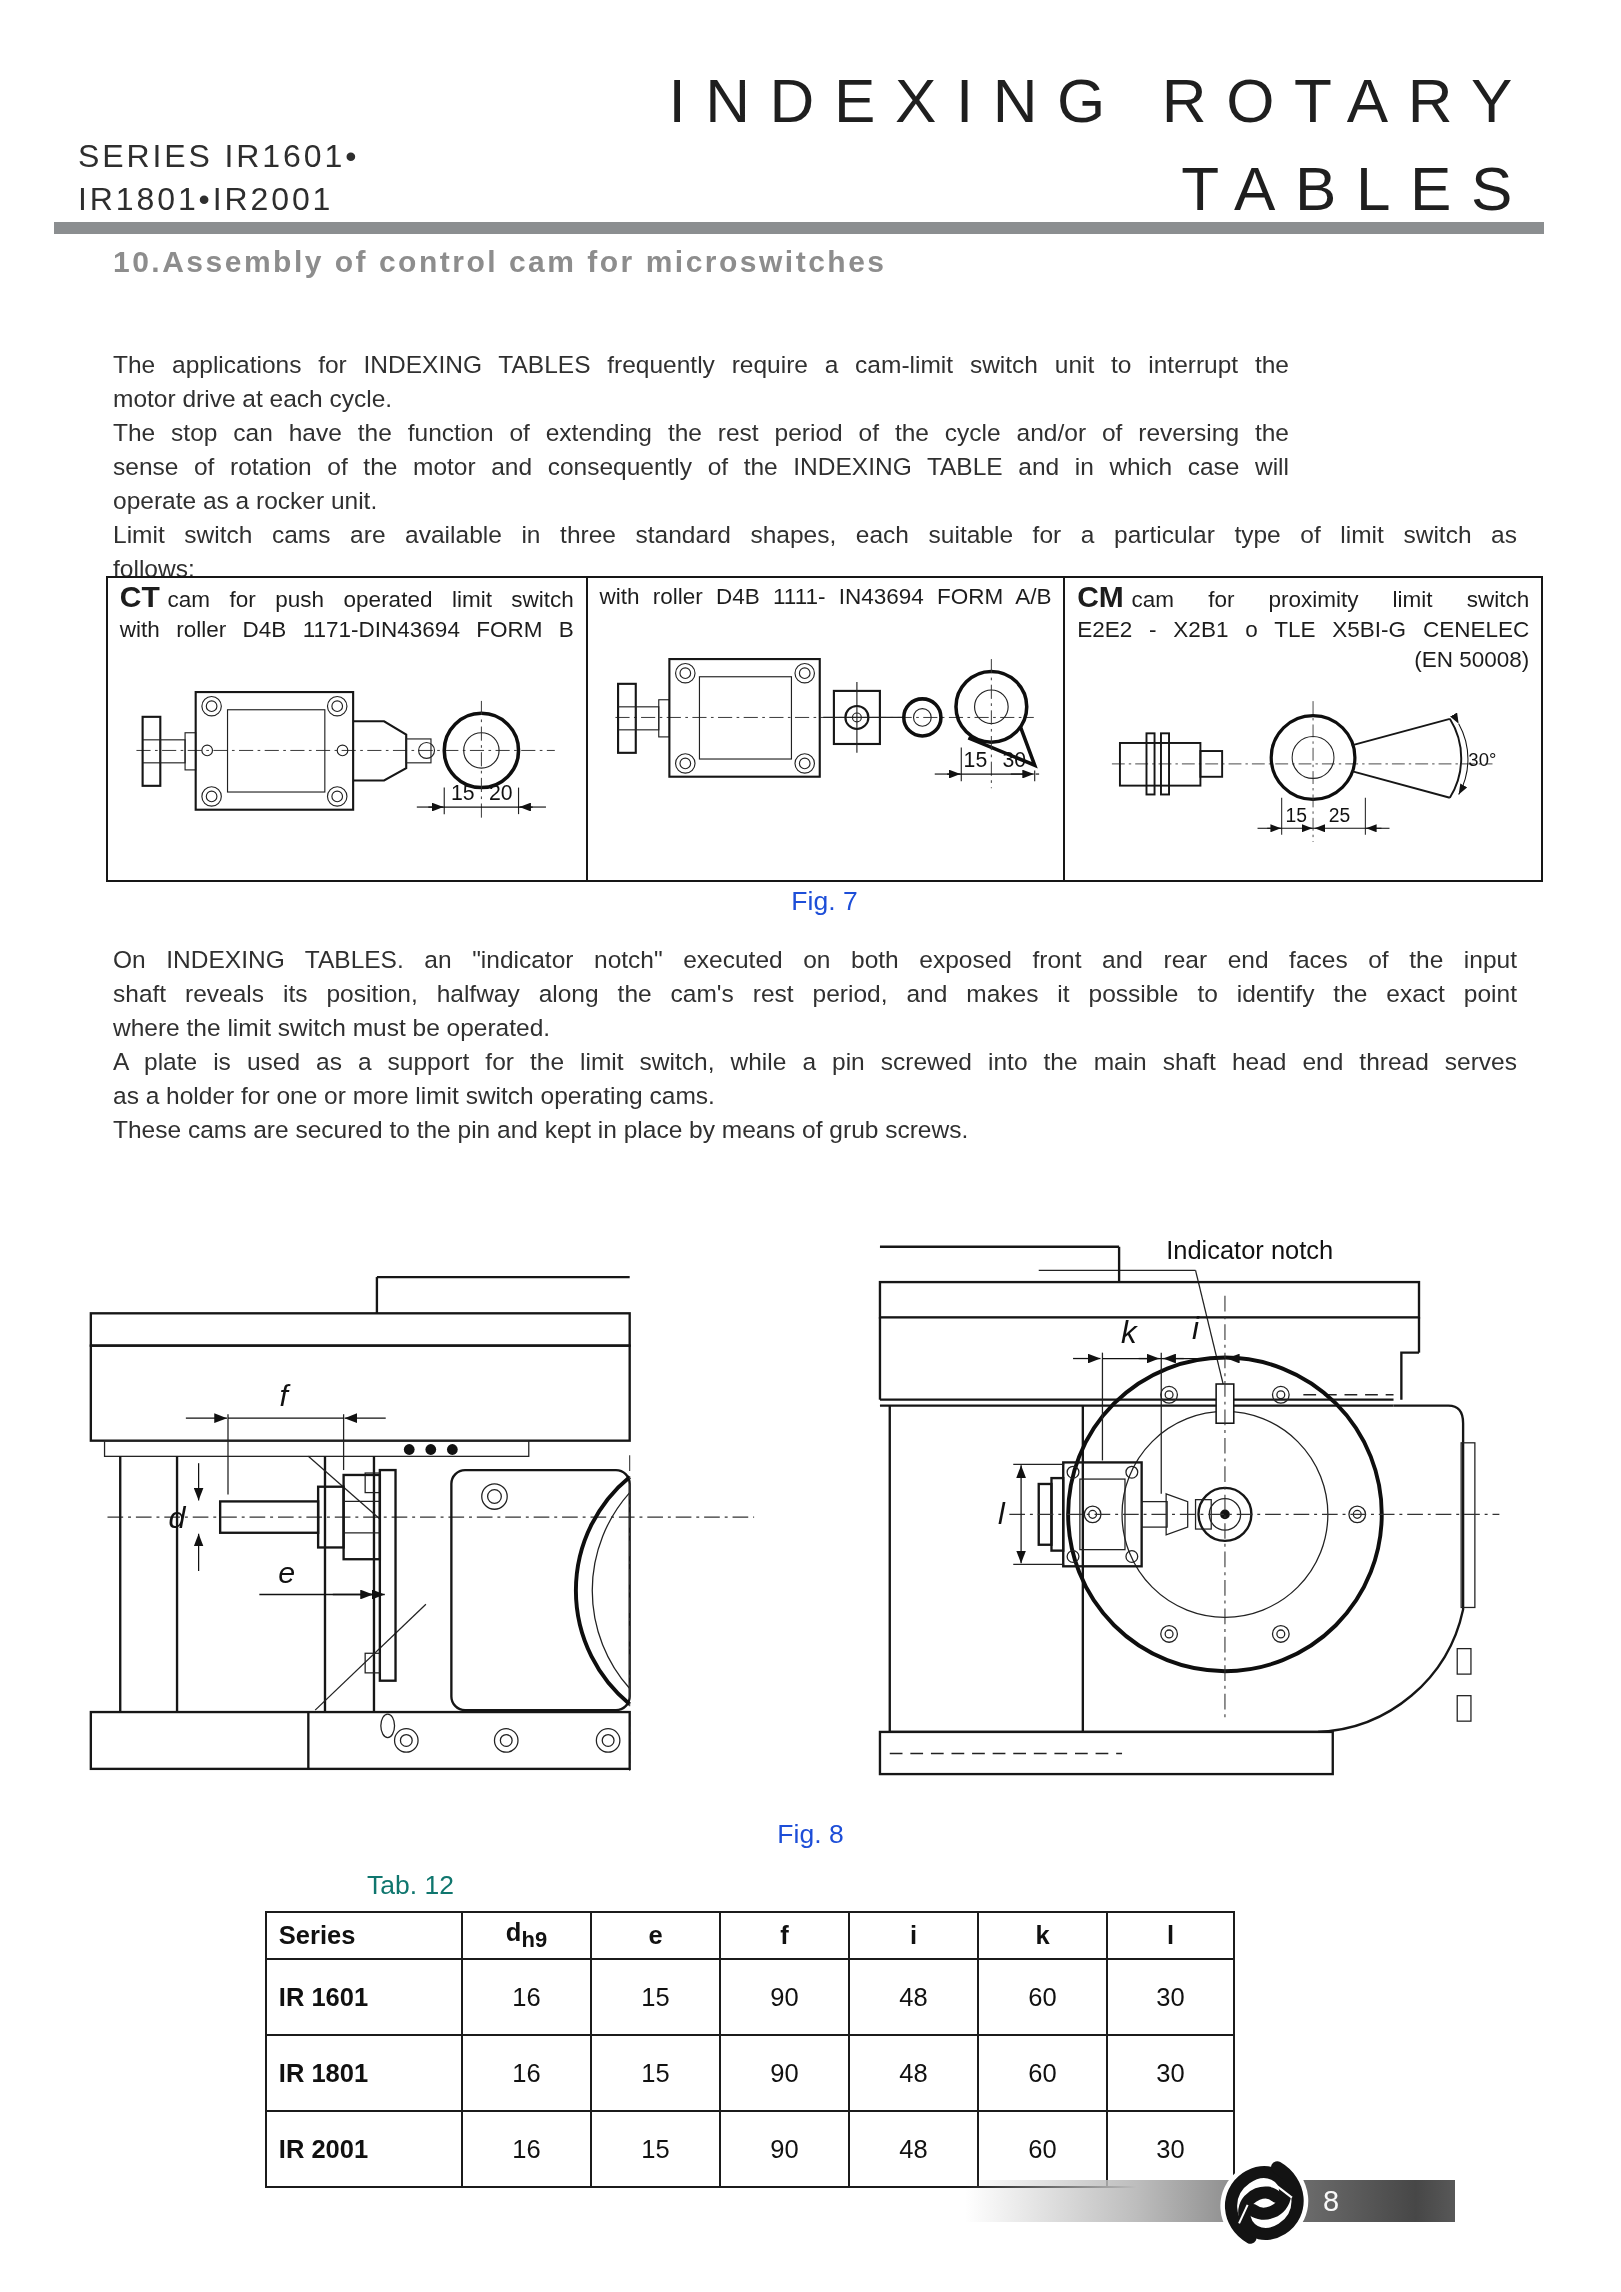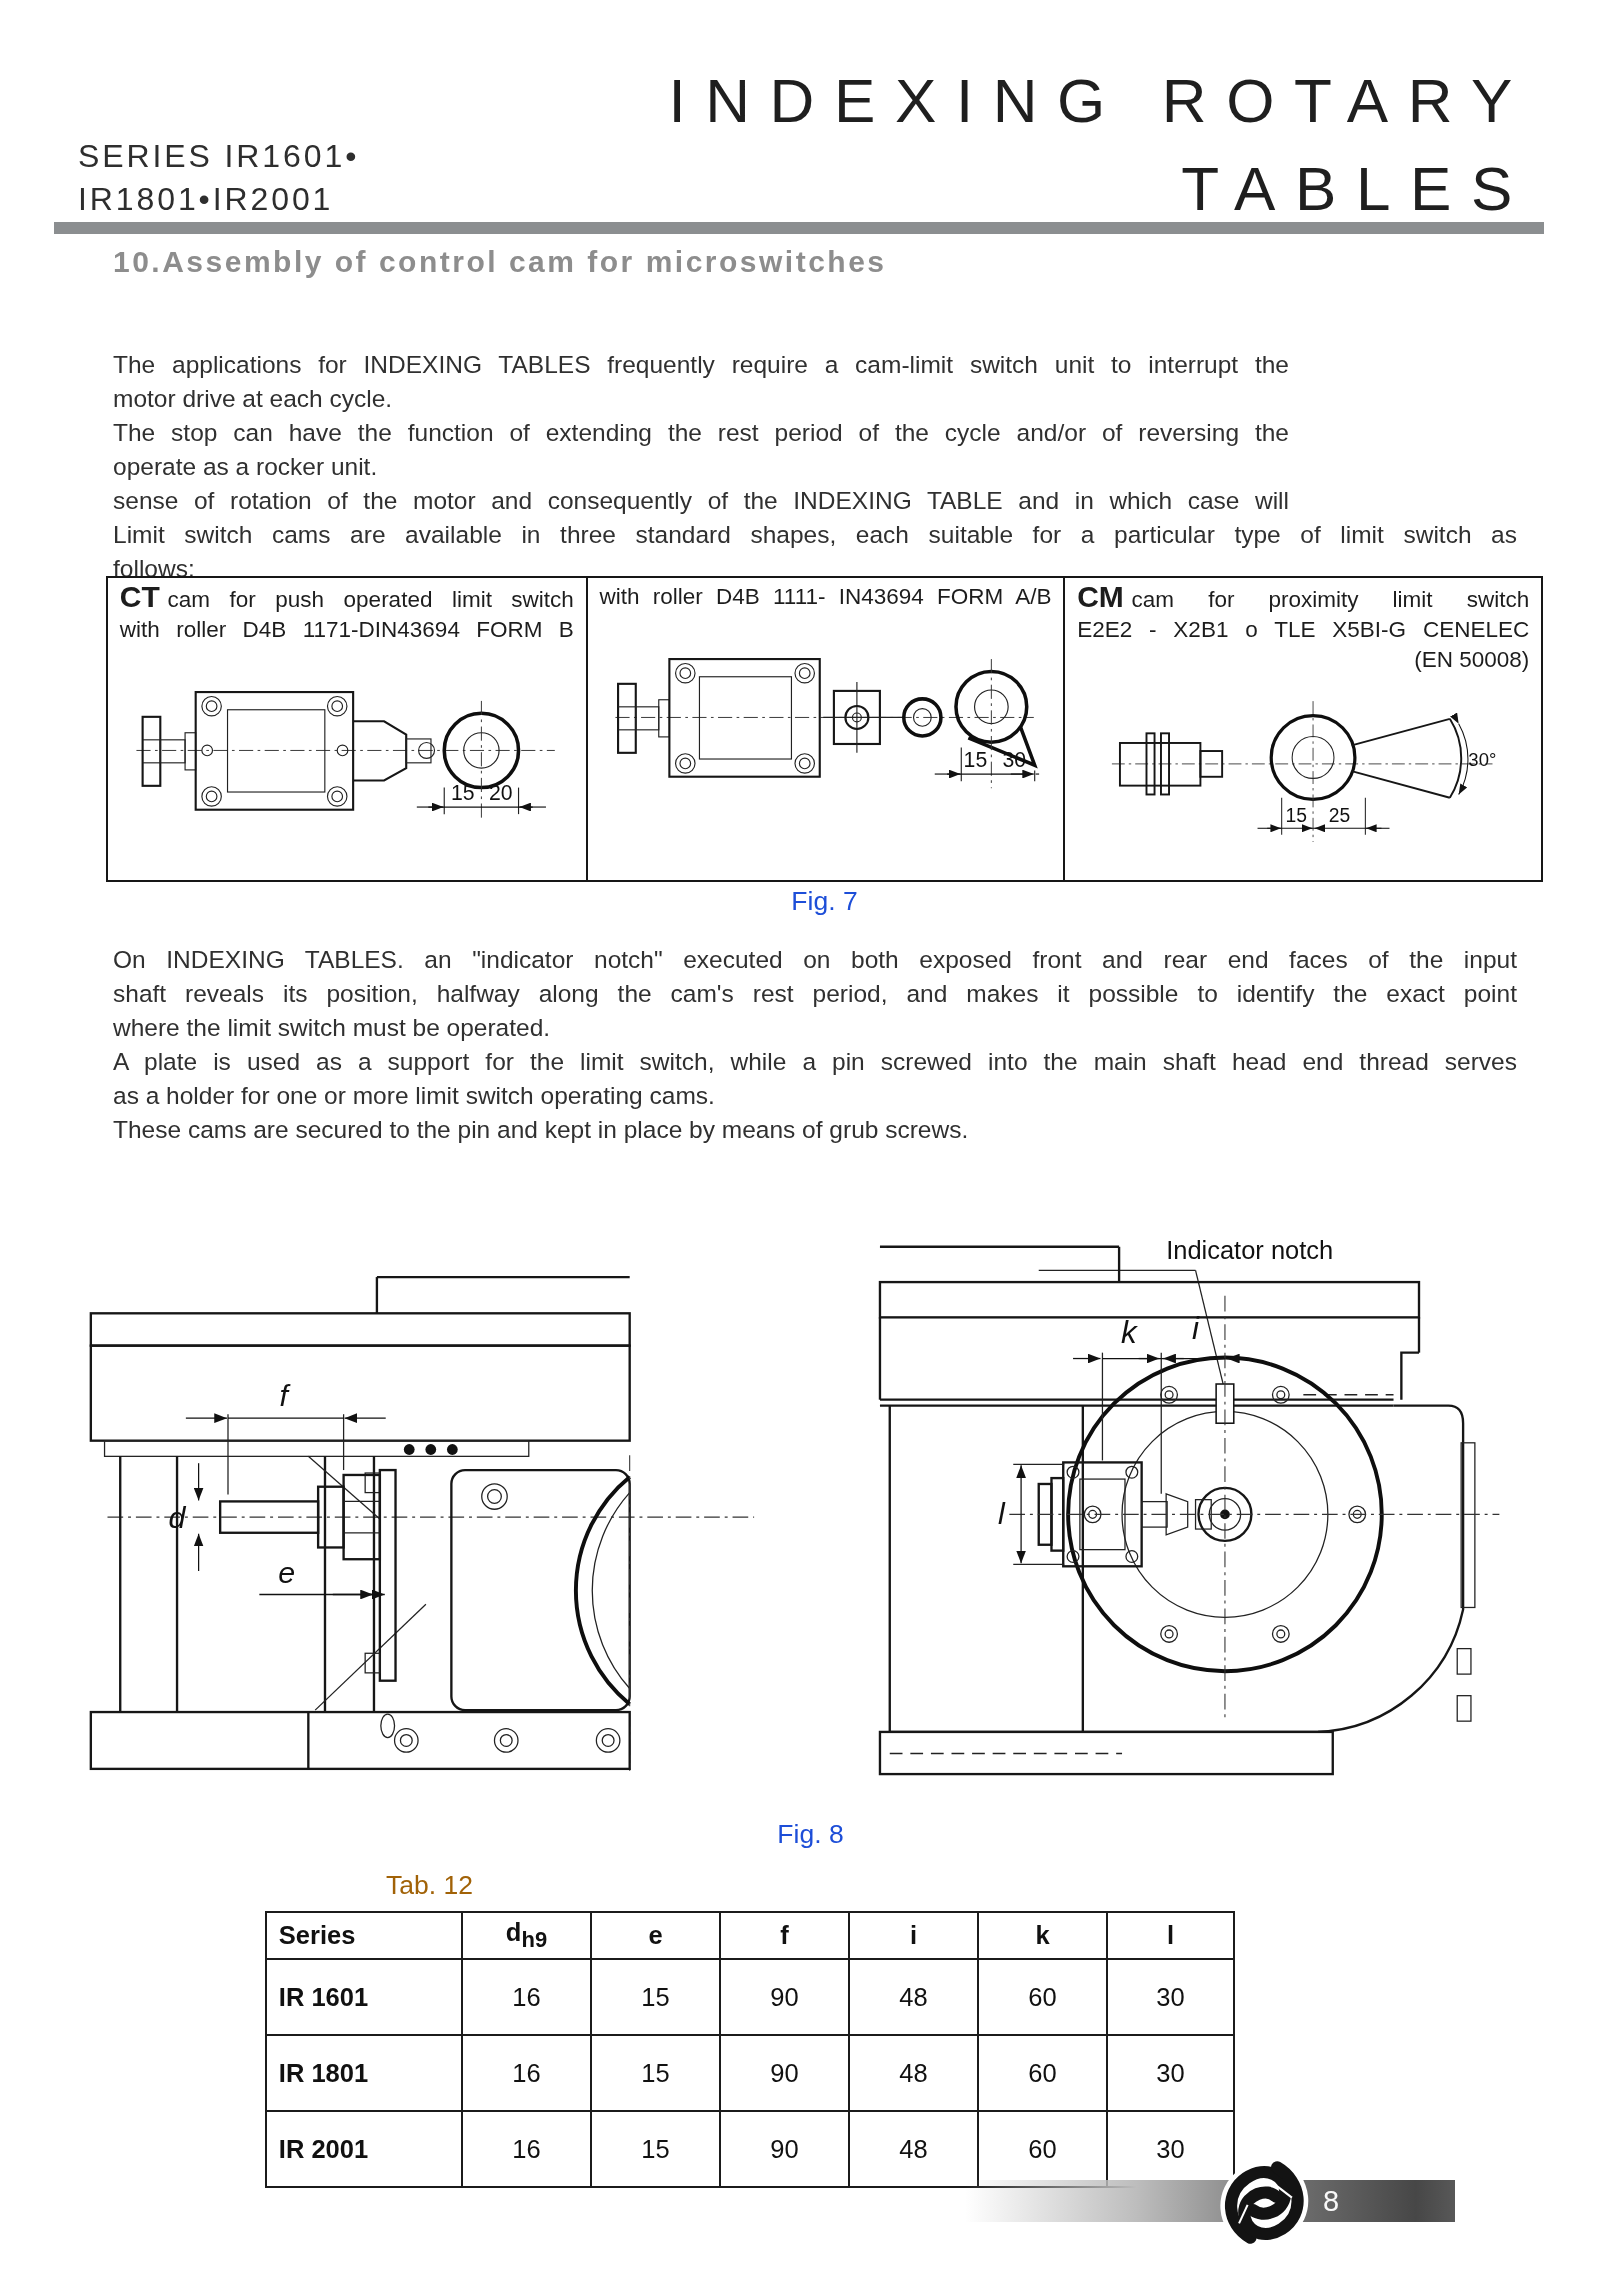--- a/index.html
+++ b/index.html
@@ -16,21 +16,21 @@
   .tblock{font-size:24.5px;line-height:34px;color:#303030;}
   .tl{height:34px;overflow:hidden;}
   .j{text-align:justify;text-align-last:justify;}
   
   .figbox{left:106px;top:576px;width:1437px;height:306px;border:2.9px solid #161616;box-sizing:border-box;display:flex;}
   .figcol{flex:1 1 33.33%;padding:3.9px 11.8px 0 11.8px;box-sizing:border-box;}
   .figcol + .figcol{border-left:2px solid #161616;}
   .phead{font-size:22.5px;line-height:30px;color:#1d1d1d;text-align:right;}
   .code{font-weight:bold;font-size:30px;margin-right:7.8px;}
   .caption{font-size:26.5px;color:#1d4ed8;text-align:center;}
-  .tablabel{left:386px;top:1870px;font-size:26.5px;color:#a16207;}
+  .tablabel{left:367px;top:1870px;font-size:26.5px;color:#0f766e;}
   
   table.dims{border-collapse:collapse;table-layout:fixed;width:970px;font-size:25.5px;color:#111;}
   table.dims,table.dims td,table.dims th{border:2px solid #1b1b1b;}
   table.dims{border-width:2.9px;}
   table.dims th{font-weight:bold;height:45px;text-align:center;padding:0;}
   table.dims td{height:42px;text-align:center;padding:16px;}
   .cser{text-align:left !important;padding-left:11.8px !important;font-weight:bold;}
   
   .fbar{left:965px;top:2180px;width:490px;height:42px;
         background:linear-gradient(to right,rgba(255,255,255,0),#bdbdbd 35%,#6a6a6a 70%,#474747 92%,#585858);}
@@ -66,22 +66,22 @@
     <div>TABLES</div>
   </div>
   <div class="abs graybar"></div>
 
   <div class="abs heading">10.Assembly of control cam for microswitches</div>
 
   <div class="abs tblock" style="left:113px;top:312px;width:1176px;margin-top:36px;">
     <div class="tl j">The applications for INDEXING TABLES frequently require a cam-limit switch unit to interrupt the</div>
     <div class="tl">motor drive at each cycle.</div>
     <div class="tl j">The stop can have the function of extending the rest period of the cycle and/or of reversing the</div>
+    <div class="tl j">sense of rotation of the motor and consequently of the INDEXING TABLE and in which case will</div>
     <div class="tl">operate as a rocker unit.</div>
-    <div class="tl j">sense of rotation of the motor and consequently of the INDEXING TABLE and in which case will</div>
     <div class="tl j" style="width:1404px">Limit switch cams are available in three standard shapes, each suitable for a particular type of limit switch as</div>
     <div class="tl" style="width:1404px">follows:</div>
   </div>
 
   <div class="abs figbox">
 
     <div class="figcol">
       <div class="phead j">
         <span class="code">CT</span><span>cam for push operated limit switch</span>
       </div>

